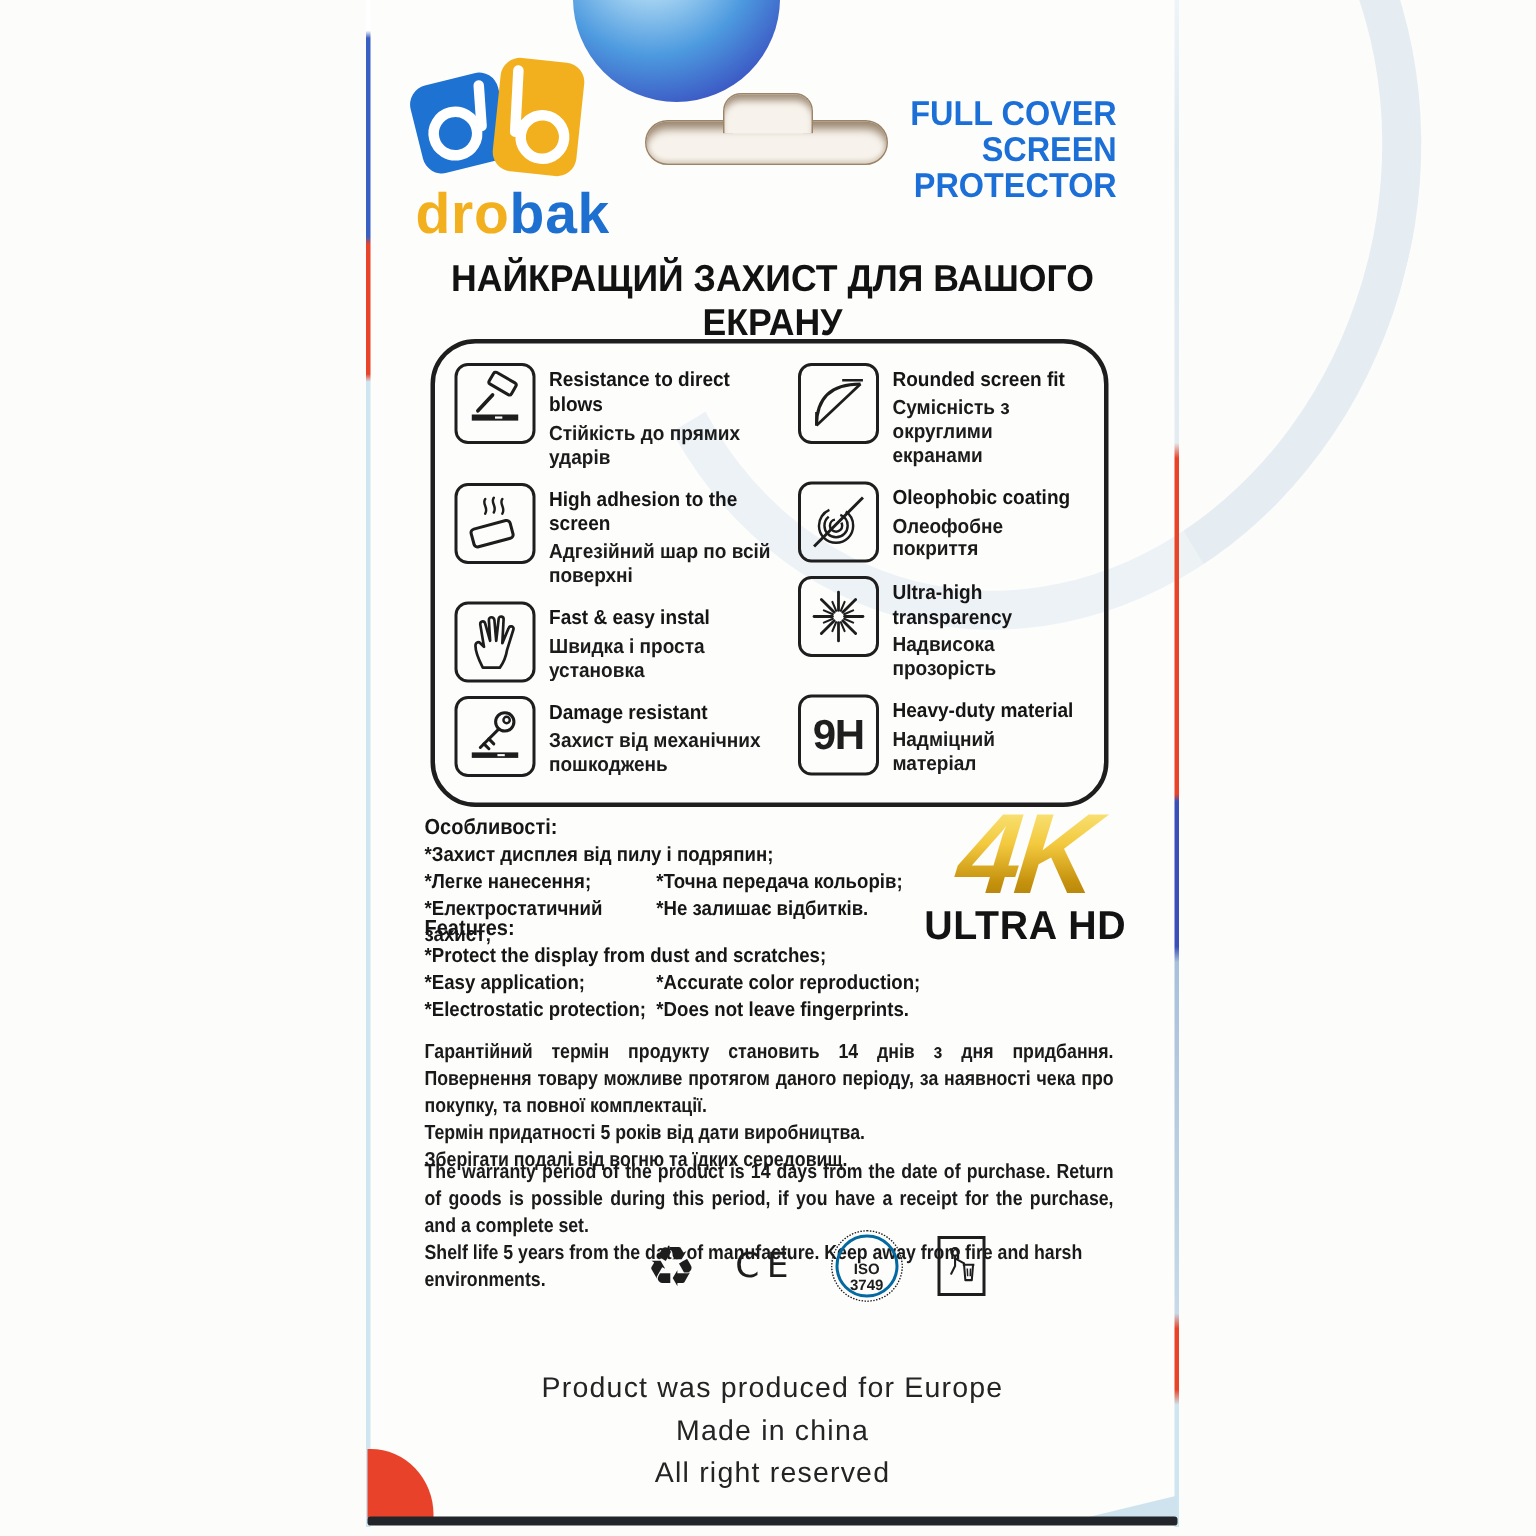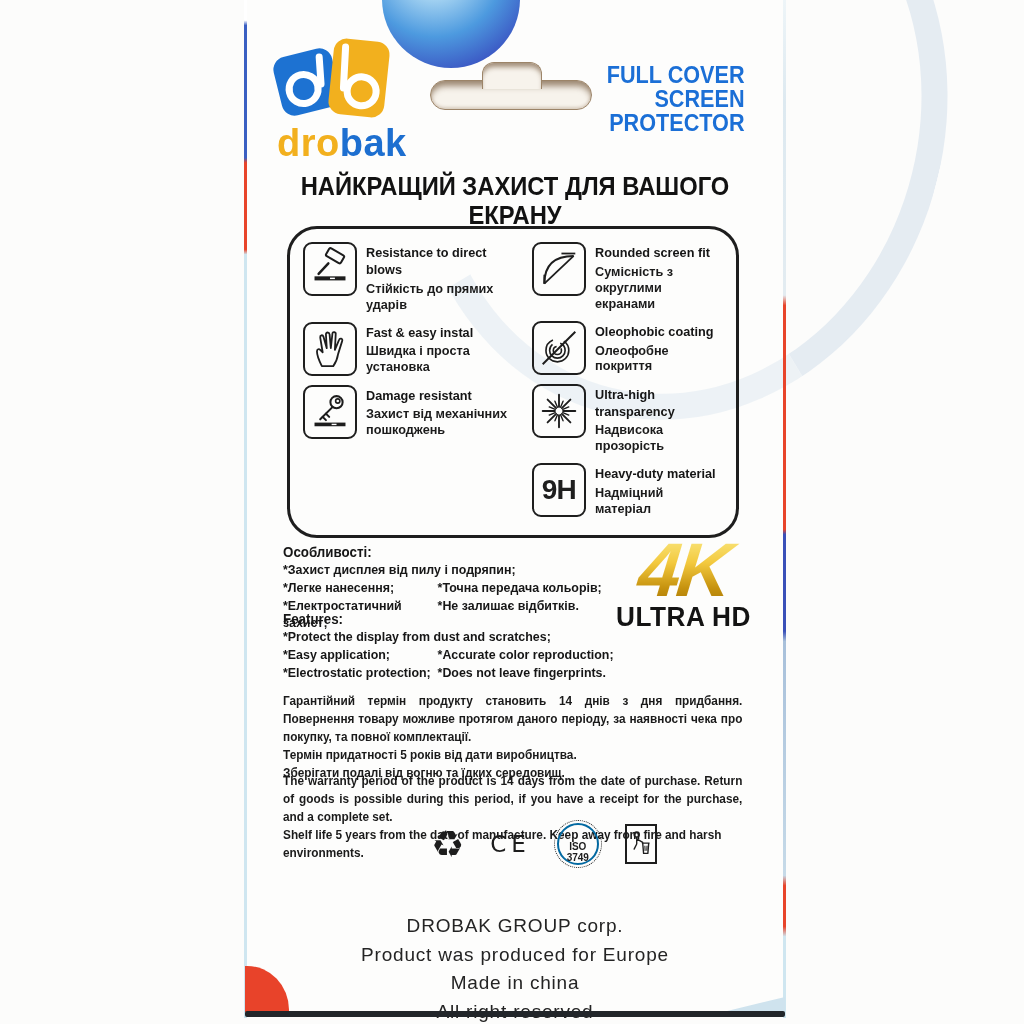--- a/index.html
+++ b/index.html
@@ -141,20 +141,34 @@
             <rect x="8" y="36" width="38" height="5" fill="#1d1d1d" stroke="none"></rect>
             <rect x="27" y="37.6" width="6" height="1.8" fill="#fff" stroke="none"></rect>
           </svg>
         </div>
         <div class="ftext">
           <div class="ft-en">Resistance to direct blows</div>
           <div class="ft-ua">Стійкість до прямих ударів</div>
         </div>
       </div>
 
+      <div class="fitem">
+        <div class="icon-box">
+          <svg width="44" height="44" viewBox="0 0 54 54" fill="none" stroke="#1d1d1d">
+            <rect x="8" y="28" width="33" height="15" rx="3" stroke-width="2.5" transform="rotate(-15 24 35)"></rect>
+            <path d="M19 7 c-3 4 3 7 0 12" stroke-width="2" stroke-linecap="round"></path>
+            <path d="M26 6 c-3 4 3 7 0 12" stroke-width="2" stroke-linecap="round"></path>
+            <path d="M33 7 c-3 4 3 7 0 12" stroke-width="2" stroke-linecap="round"></path>
+          </svg>
+        </div>
+        <div class="ftext">
+          <div class="ft-en">High adhesion to the screen</div>
+          <div class="ft-ua">Адгезійний шар по всій поверхні</div>
+        </div>
+      </div>
 
       <div class="fitem">
         <div class="icon-box">
           <svg width="44" height="44" viewBox="0 0 54 54" fill="none" stroke="#1d1d1d">
             <path d="M17 48 C14 42 11 36 11 30 C11 27 13.5 26.5 15 28 L18 31 L15 13 C14.5 10 18 9 19 12 L23 26 L22 9 C22 6 26 6 26.5 9 L28 26 L30 8 C30.5 5 34.5 6 34 9 L33 28 L38 16 C39 13 43 14 42 17 L37 33 C36 39 34 44 31 48 Z" stroke-width="2.2" stroke-linejoin="round"></path>
           </svg>
         </div>
         <div class="ftext">
           <div class="ft-en">Fast &amp; easy instal</div>
           <div class="ft-ua">Швидка і проста установка</div>
@@ -308,21 +322,20 @@
       <svg width="24" height="32" viewBox="0 0 28 36" fill="none" stroke="#1d1d1d">
         <circle cx="9" cy="7" r="3" stroke-width="1.6"></circle>
         <path d="M9 10 L9 18 M9 12 L16 16 M9 18 L6 24" stroke-width="1.6" stroke-linecap="round"></path>
         <path d="M15 17 L24 17 M16 17 L17 29 L22 29 L23 17" stroke-width="1.6" stroke-linejoin="round"></path>
         <path d="M18.5 20 L18.8 26 M21 20 L20.8 26" stroke-width="1.2"></path>
       </svg>
     </div>
   </div>
 
   <div class="footer">
-    <div>DROBAK GROUP corp.</div>
     <div>Product was produced for Europe</div>
     <div>Made in china</div>
     <div>All right reserved</div>
   </div>
 
   <div class="corner-red"></div>
   <div class="corner-blue"></div>
   <div class="bottom-line"></div>
 </div>
 

